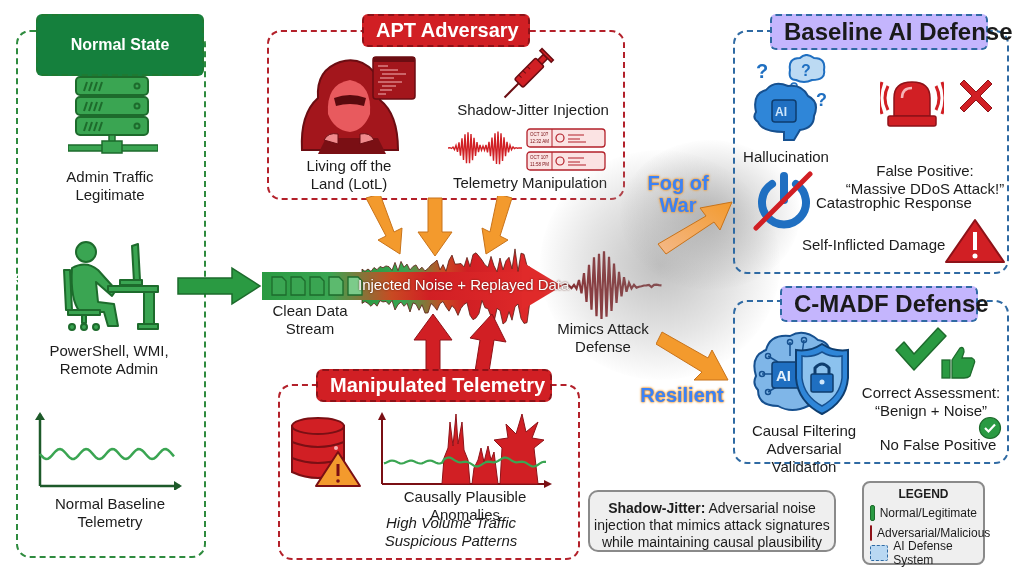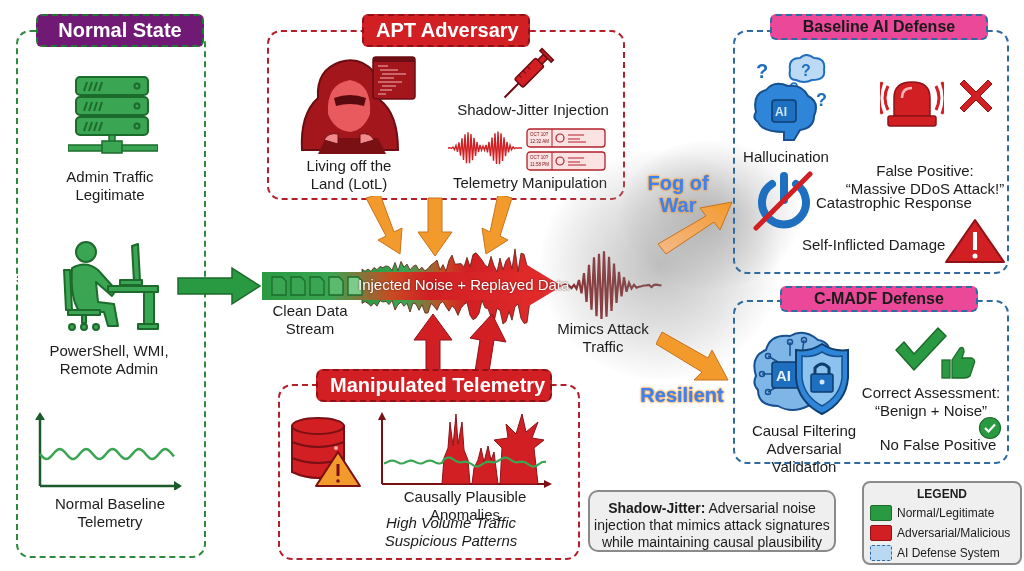--- a/index.html
+++ b/index.html
@@ -3,28 +3,28 @@
 <meta charset="utf-8">
 <style>
   html,body{margin:0;padding:0;}
   body{width:1024px;height:571px;position:relative;overflow:hidden;background:#ffffff;font-family:"Liberation Sans",sans-serif;color:#1c1c1c;}
   .abs{position:absolute;}
   .panel{position:absolute;border-radius:14px;}
   .green-panel{border:2.5px dashed #2e8b3e;}
   .red-panel{border:2.5px dashed #b3202a;}
   .blue-panel{border:2.5px dashed #2f6aa3;}
   .title-tag{position:absolute;font-weight:bold;text-align:center;border-radius:6px;white-space:nowrap;}
-  .tag-green{background:#701a75;color:#fff;border:2px dashed #1f7a32;font-size:20px;padding:3px 12px;}
+  .tag-green{background:#15803d;color:#fff;border:2px dashed #1f7a32;font-size:16px;padding:20px 12px;}
   .tag-red{background:#d11f24;color:#fff;border:2px dashed #8e1218;font-size:20px;padding:3px 12px;}
-  .tag-blue{background:#ec4899;color:#1a1a1a;border:2px dashed #2f6aa3;font-size:16px;padding:2px 12px;}
+  .tag-blue{background:#c4b5fd;color:#1a1a1a;border:2px dashed #2f6aa3;font-size:24px;padding:2px 12px;}
   .lbl{position:absolute;text-align:center;font-size:14px;line-height:17px;color:#1c1c1c;}
   .lbl-lg{font-size:15px;line-height:18px;}
   .orange-txt{position:absolute;font-weight:bold;font-size:20px;line-height:22px;color:#3b82f6;text-shadow:0 0 3px #f39a2d,0 0 2px #f39a2d,0 0 1px #f39a2d;text-align:center;}
   .note{position:absolute;left:588px;top:490px;width:248px;height:62px;border:2px solid #8a8a8a;border-radius:10px;background:#efefef;font-size:14px;line-height:17px;text-align:center;padding-top:8px;box-sizing:border-box;}
-  .legend{position:absolute;left:862px;top:481px;width:160px;height:84px;border:2px solid #8a8a8a;border-radius:8px;background:#efefef;box-sizing:border-box;padding:4px 6px;}
+  .legend{position:absolute;left:862px;top:481px;width:123px;height:84px;border:2px solid #8a8a8a;border-radius:8px;background:#efefef;box-sizing:border-box;padding:4px 6px;}
   .legend-title{font-weight:bold;font-size:12px;text-align:center;margin-bottom:2px;}
   .legend-row{display:flex;align-items:center;font-size:12px;height:20px;}
   .sw{width:20px;height:14px;margin-right:5px;border-radius:2px;}
   .fog{position:absolute;border-radius:50%;background:radial-gradient(ellipse at center,rgba(140,140,140,0.55) 0%,rgba(170,170,170,0.3) 45%,rgba(255,255,255,0) 72%);}
 </style>
 </head>
 <body>
 
 <div class="panel green-panel" style="left:16px;top:30px;width:186px;height:246px;border-bottom:none;border-bottom-left-radius:0;border-bottom-right-radius:0;"></div>
 <div class="panel green-panel" style="left:16px;top:280px;width:186px;height:276px;border-top:none;border-top-left-radius:0;border-top-right-radius:0;"></div>
@@ -186,21 +186,21 @@
 <div class="lbl lbl-lg" style="left:262px;top:302px;width:96px;">
   <div>Clean Data</div>
   <div>Stream</div>
 </div>
 
 <div class="fog" style="left:540px;top:150px;width:240px;height:230px;"></div>
 <div class="fog" style="left:620px;top:140px;width:180px;height:150px;"></div>
 
 <div class="lbl lbl-lg" style="left:548px;top:320px;width:110px;">
   <div>Mimics Attack</div>
-  <div>Traffic</div>
+  <div>Defense</div>
 </div>
 
 <svg class="abs" style="left:408px;top:312px;" width="110" height="66" viewBox="0 0 110 66">
   <g fill="#d11f24" stroke="#8e1218" stroke-width="1">
     <path d="M18 66 L32 66 L32 28 L44 28 L25 2 L6 28 L18 28 Z"></path>
     <path d="M66 66 L80 66 L86 28 L98 30 L84 2 L62 26 L72 28 Z"></path>
   </g>
 </svg>
 
 <div class="panel red-panel" style="left:278px;top:384px;width:298px;height:172px;"></div>

